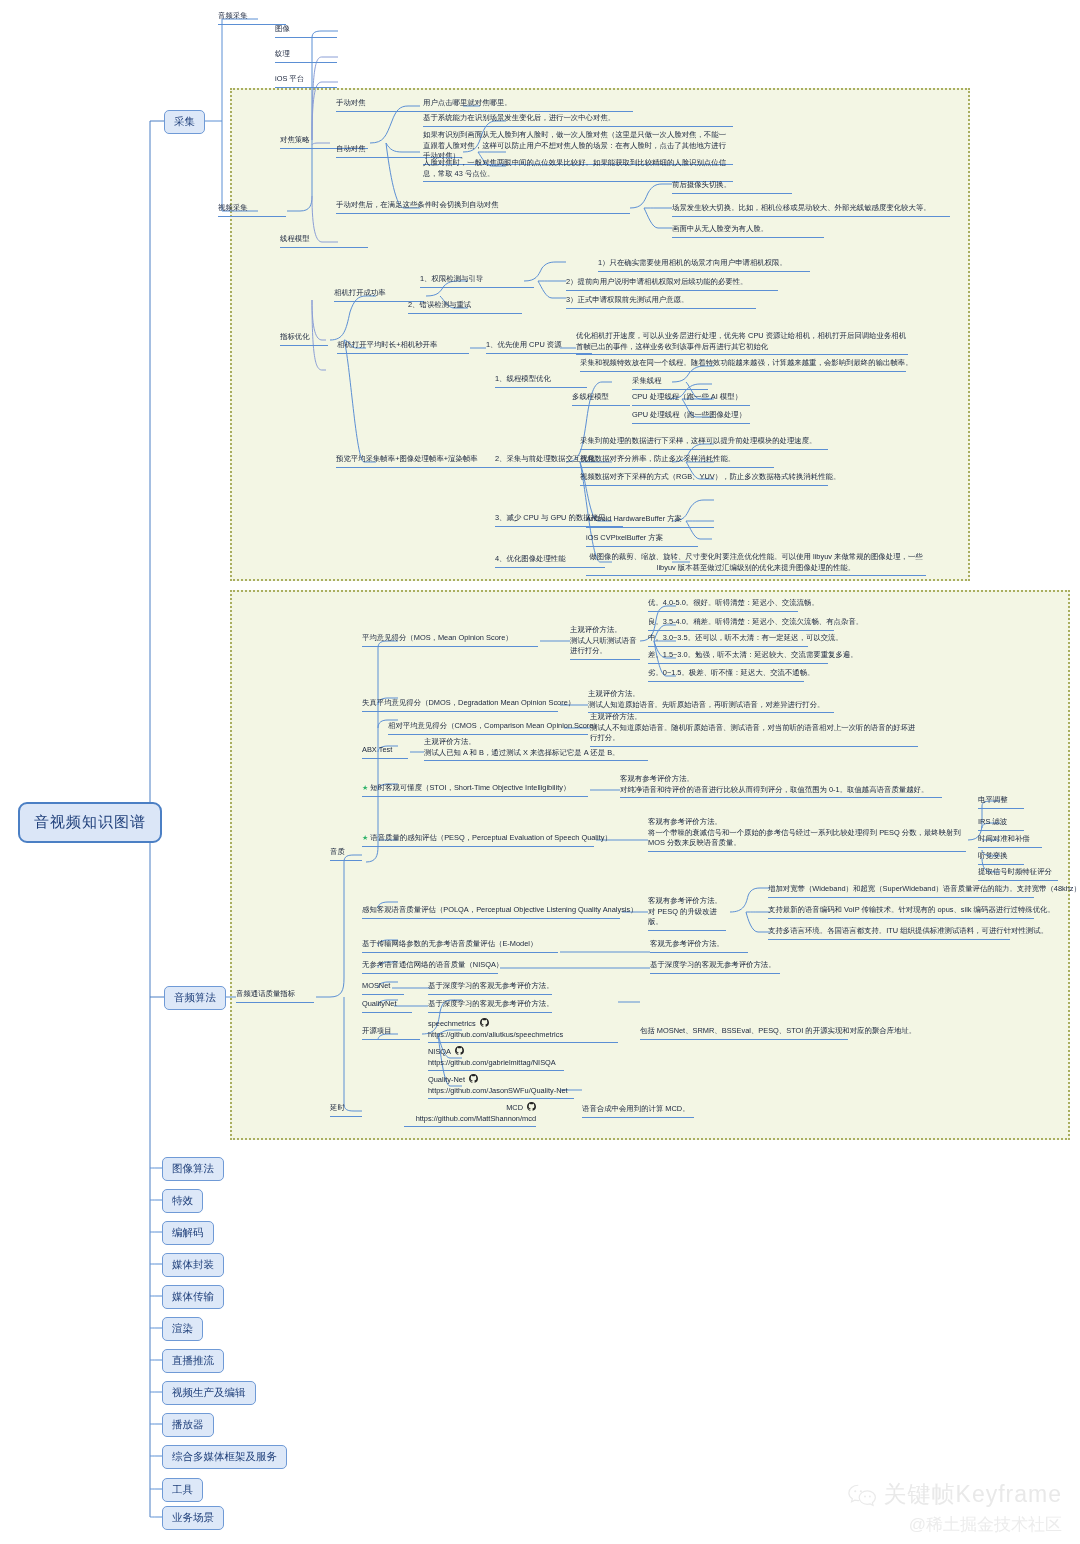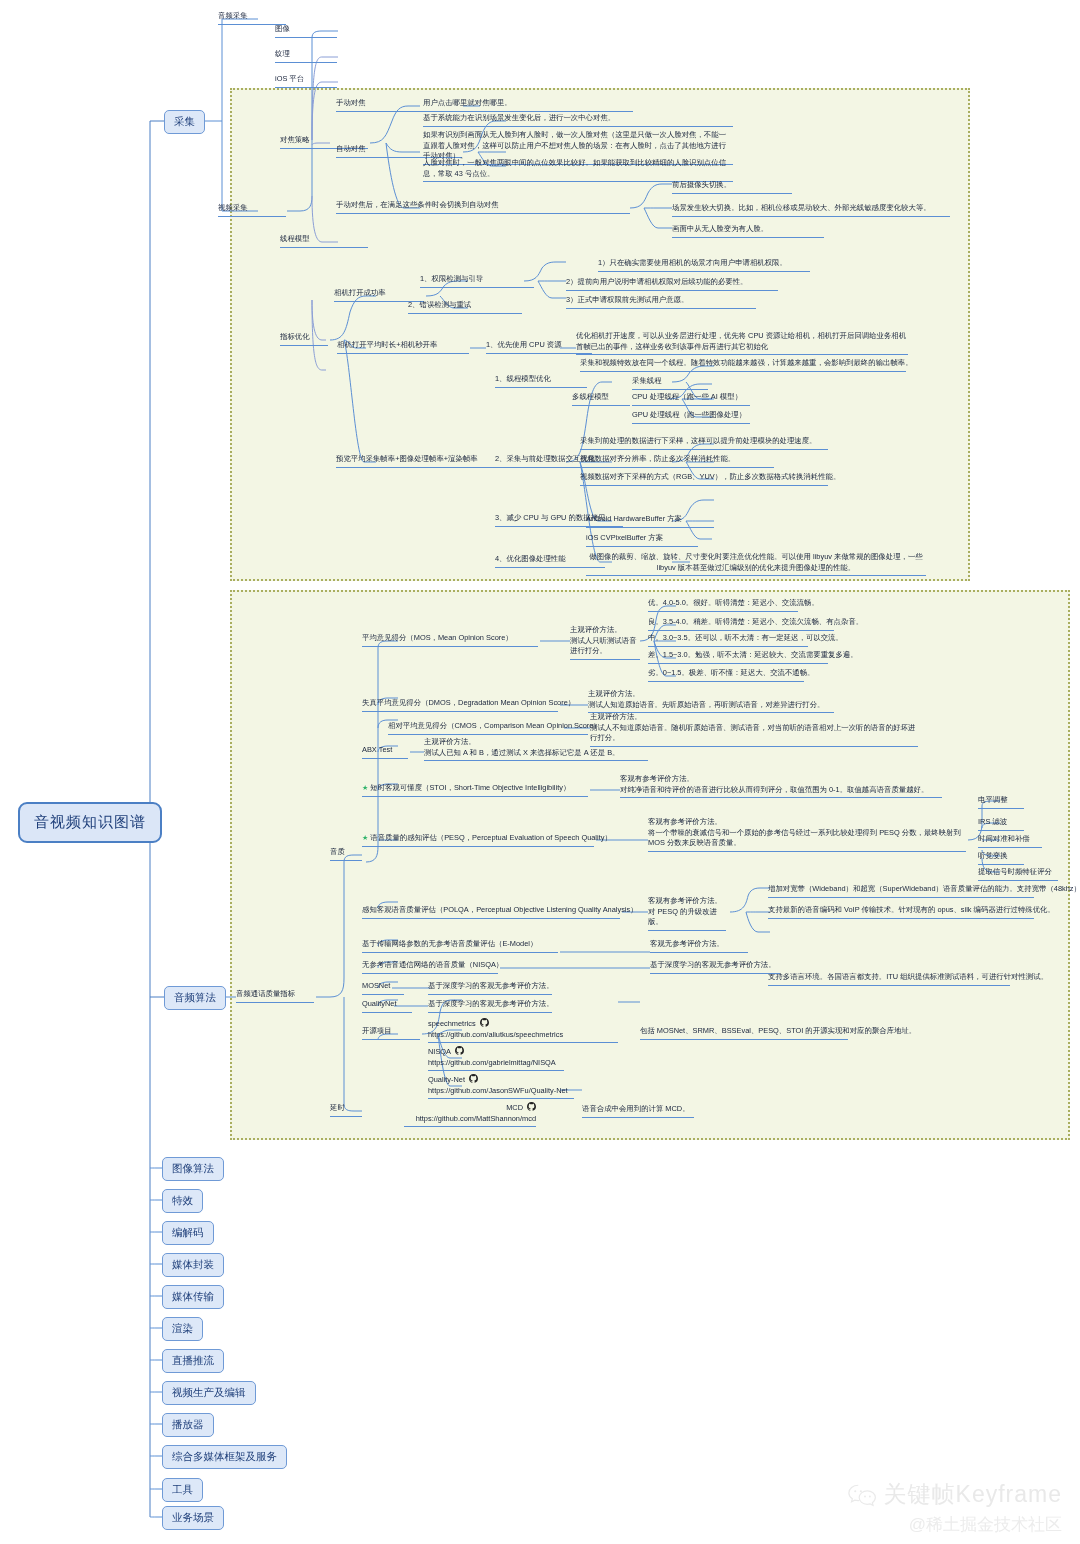--- a/index.html
+++ b/index.html
@@ -320,21 +320,21 @@
   <div class="u" style="left:978px;top:795px;width:46px;">电平调整</div>
   <div class="u" style="left:978px;top:817px;width:46px;">IRS 滤波</div>
   <div class="u" style="left:978px;top:834px;width:64px;">时间对准和补偿</div>
   <div class="u" style="left:978px;top:851px;width:46px;">听觉变换</div>
   <div class="u" style="left:978px;top:867px;width:80px;">提取信号时频特征评分</div>
 
   <div class="u" style="left:362px;top:905px;width:258px;">感知客观语音质量评估（POLQA，Perceptual Objective Listening Quality Analysis）</div>
   <div class="u wrap" style="left:648px;top:896px;width:78px;">客观有参考评价方法。<br>对 PESQ 的升级改进版。</div>
   <div class="u" style="left:768px;top:884px;width:266px;">增加对宽带（Wideband）和超宽（SuperWideband）语音质量评估的能力。支持宽带（48khz）。</div>
   <div class="u" style="left:768px;top:905px;width:266px;">支持最新的语音编码和 VoIP 传输技术。针对现有的 opus、silk 编码器进行过特殊优化。</div>
-  <div class="u" style="left:768px;top:972px;width:242px;">支持多语言环境。各国语言都支持。ITU 组织提供标准测试语料，可进行针对性测试。</div>
+  <div class="u" style="left:768px;top:926px;width:242px;">支持多语言环境。各国语言都支持。ITU 组织提供标准测试语料，可进行针对性测试。</div>
 
   <div class="u" style="left:362px;top:939px;width:196px;">基于传输网络参数的无参考语音质量评估（E-Model）</div>
   <div class="u" style="left:650px;top:939px;width:98px;">客观无参考评价方法。</div>
 
   <div class="u" style="left:362px;top:960px;width:136px;">无参考语音通信网络的语音质量（NISQA）</div>
   <div class="u" style="left:650px;top:960px;width:130px;">基于深度学习的客观无参考评价方法。</div>
 
   <div class="u" style="left:362px;top:981px;width:42px;">MOSNet</div>
   <div class="u" style="left:428px;top:981px;width:124px;">基于深度学习的客观无参考评价方法。</div>
 

